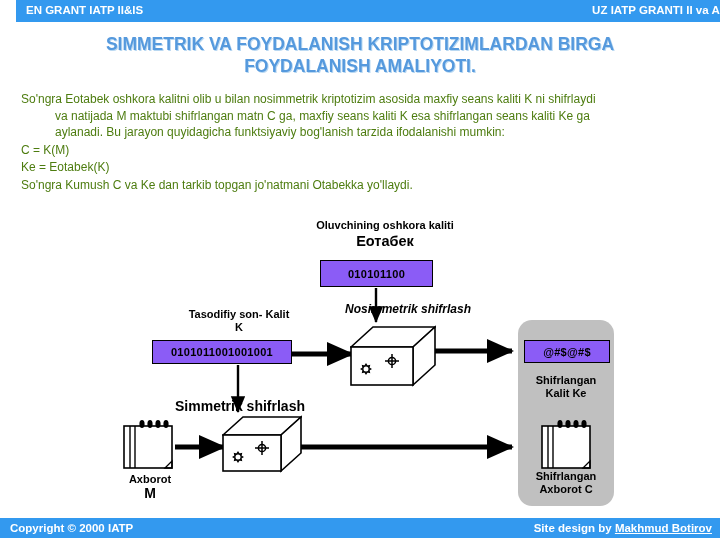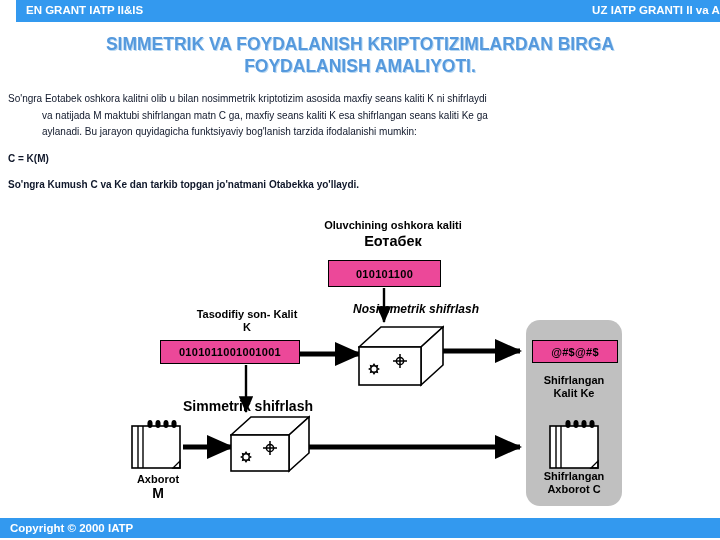--- a/index.html
+++ b/index.html
@@ -60,61 +60,60 @@
     font-size: 17.5px;
     font-weight: bold;
     line-height: 22px;
     text-shadow: 1px 1px 0 #b9d8f2;
     letter-spacing: 0px;
   }
 
   
   .body-text {
     position: absolute;
-    left: 8px;
+    left: 21px;
     top: 91px;
     width: 694px;
-    font-size: 10px;
-    color: #0f172a;
+    font-size: 12px;
+    color: #4d7c0f;
     line-height: 16.5px;
   }
   .para {
     text-indent: 0;
     padding-left: 0;
   }
   .para .cont { display: block; padding-left: 34px; }
-  .formula { margin-top: 10px; font-weight: bold; }
+  .formula { margin-top: 1px; }
 
   
   .diagram {
     position: absolute;
     left: 0;
     top: 0;
     width: 628px;
     height: 540px;
     pointer-events: none;
-    margin-left: 8px;
   }
 
   .dlabel {
     position: absolute;
     font-size: 11px;
     font-weight: bold;
     color: #000;
     text-align: center;
     white-space: nowrap;
   }
   .dlabel.big { font-size: 14px; }
   .dlabel.ital { font-style: italic; font-size: 12px; }
   .dlabel.cyr { font-size: 14.5px; font-weight: bold; }
 
   .databox {
     position: absolute;
     border: 1.6px solid #000;
-    background: #ec4899;
+    background: #8b5cf6;
     font-size: 11px;
     font-weight: bold;
     color: #000;
     text-align: center;
     box-sizing: border-box;
     display: flex;
     align-items: center;
     justify-content: center;
     letter-spacing: 0.3px;
   }
@@ -144,20 +143,21 @@
   <div>FOYDALANISH AMALIYOTI.</div>
 </div>
 
 <div class="body-text">
   <div class="para">
     <span>So'ngra Eotabek oshkora kalitni olib u bilan nosimmetrik kriptotizim asosida maxfiy seans kaliti K ni shifrlaydi</span>
     <span class="cont">va natijada M maktubi shifrlangan matn C ga, maxfiy seans kaliti K esa shifrlangan seans kaliti Ke ga</span>
     <span class="cont">aylanadi. Bu jarayon quyidagicha funktsiyaviy bog'lanish tarzida ifodalanishi mumkin:</span>
   </div>
   <div class="formula">C = K(M)</div>
+  <div class="formula">Ke = Eotabek(K)</div>
   <div class="formula">So'ngra Kumush C va Ke dan tarkib topgan jo'natmani Otabekka yo'llaydi.</div>
 </div>
 
 <div class="diagram">
 
   <div class="graypanel" style="left:518px; top:320px; width:96px; height:186px;"></div>
 
   <svg class="lines" viewBox="0 0 720 540">
     <defs>
       <marker id="ah" markerWidth="8" markerHeight="8" refX="6.6" refY="3" orient="auto" markerUnits="strokeWidth">
@@ -261,13 +261,16 @@
     </g>
     <path d="M43,50 L50,43 L50,50 Z" fill="none" stroke="#000" stroke-width="1.3"></path>
   </svg>
 
   <div class="dlabel" style="left:518px; top:470px; width:96px;">Shifrlangan</div>
   <div class="dlabel" style="left:518px; top:483px; width:96px;">Axborot  C</div>
 </div>
 
 <div class="bar bar-bottom">
   <span class="bar-left-text">Copyright © 2000 IATP</span>
+  <span class="bar-right-text">
+    <span>Site design by </span><a class="link" href="#">Makhmud Botirov</a>
+  </span>
 </div>
 
 </body></html>

